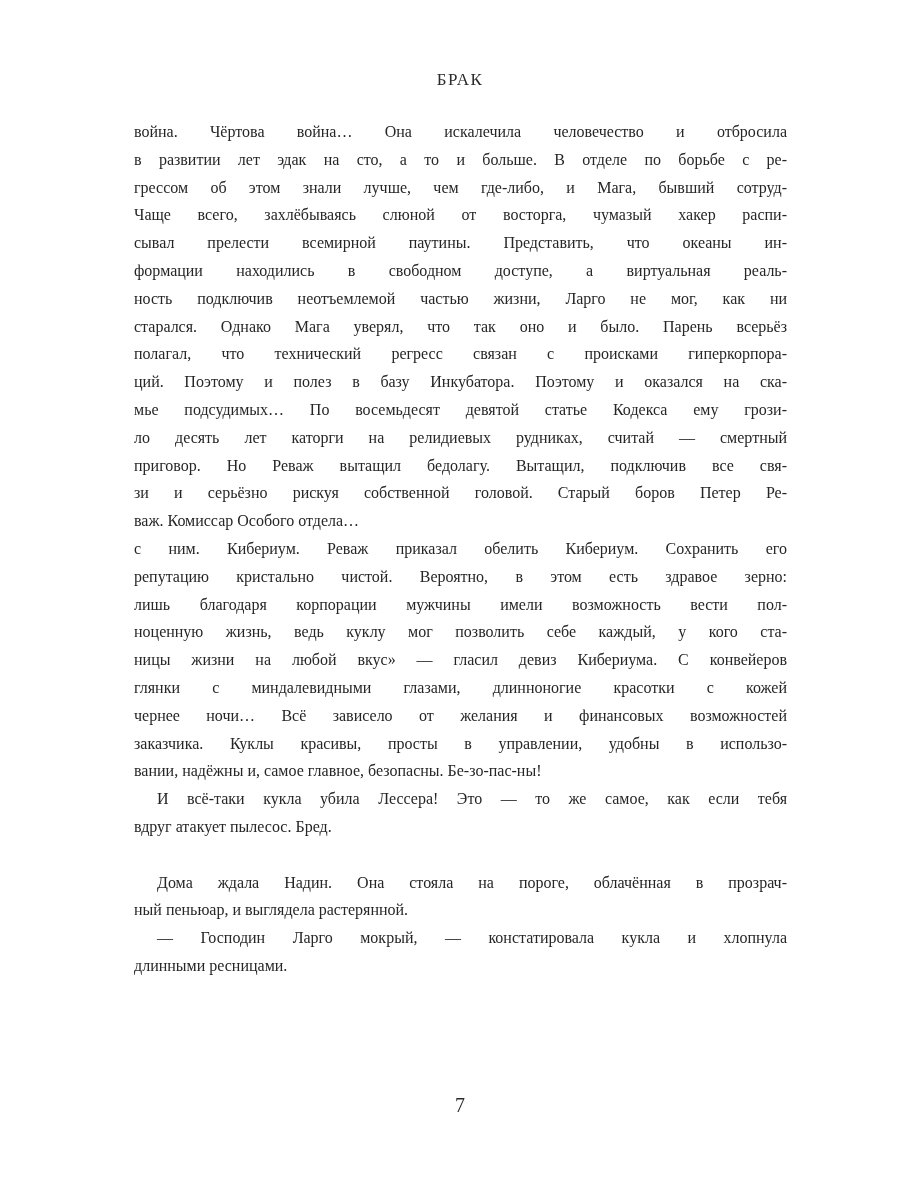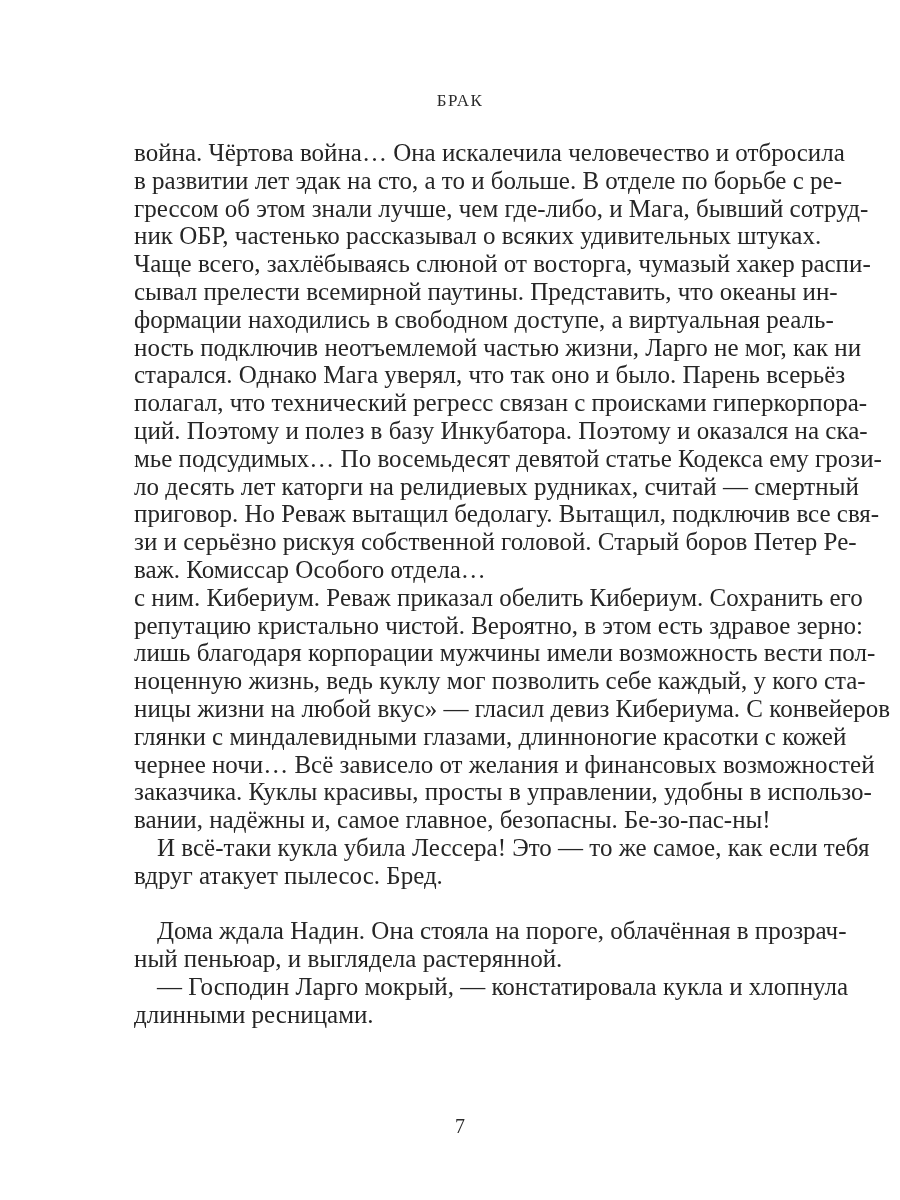--- a/index.html
+++ b/index.html
@@ -14,38 +14,37 @@
     overflow: hidden;
     font-family: "Liberation Serif", "DejaVu Serif", serif;
     color: #262626;
   }
   .page {
     position: absolute;
     left: 0; top: 0;
     width: 900px;
     height: 842px;
     background: #ffffff;
-    margin-top: 21px;
   }
   .running-head {
     position: absolute;
     top: 70px;
     left: 0;
     width: 920px;
     text-align: center;
     font-size: 17px;
     letter-spacing: 1.5px;
     color: #2b2b2b;
   }
   .text-block {
     position: absolute;
     left: 134px;
     top: 118px;
     width: 653px;
-    font-size: 25px;
+    font-size: 16px;
     line-height: 27.8px;
   }
   .line {
     display: block;
     height: 27.8px;
     white-space: nowrap;
     text-align: justify;
     text-align-last: justify;
     overflow: visible;
   }
@@ -75,21 +74,20 @@
 <div class="page">
 
   <div class="running-head">БРАК</div>
 
   <div class="text-block">
 
     <div class="paragraph">
       <span class="line">война. Чёртова война… Она искалечила человечество и отбросила</span>
       <span class="line">в развитии лет эдак на сто, а то и больше. В отделе по борьбе с ре-</span>
       <span class="line">грессом об этом знали лучше, чем где-либо, и Мага, бывший сотруд-</span>
-      <span class="line">ник ОБР, частенько рассказывал о всяких удивительных штуках.</span>
       <span class="line">Чаще всего, захлёбываясь слюной от восторга, чумазый хакер распи-</span>
       <span class="line">сывал прелести всемирной паутины. Представить, что океаны ин-</span>
       <span class="line">формации находились в свободном доступе, а виртуальная реаль-</span>
       <span class="line">ность подключив неотъемлемой частью жизни, Ларго не мог, как ни</span>
       <span class="line">старался. Однако Мага уверял, что так оно и было. Парень всерьёз</span>
       <span class="line">полагал, что технический регресс связан с происками гиперкорпора-</span>
       <span class="line">ций. Поэтому и полез в базу Инкубатора. Поэтому и оказался на ска-</span>
       <span class="line">мье подсудимых… По восемьдесят девятой статье Кодекса ему грози-</span>
       <span class="line">ло десять лет каторги на релидиевых рудниках, считай — смертный</span>
       <span class="line">приговор. Но Реваж вытащил бедолагу. Вытащил, подключив все свя-</span>

